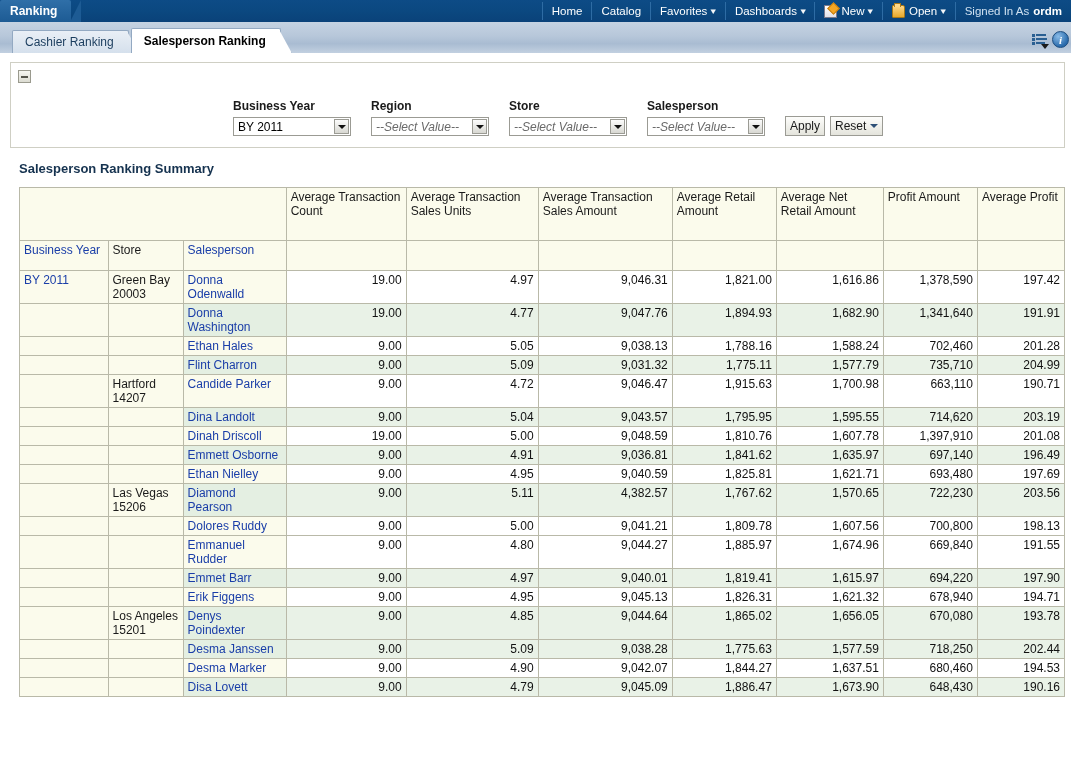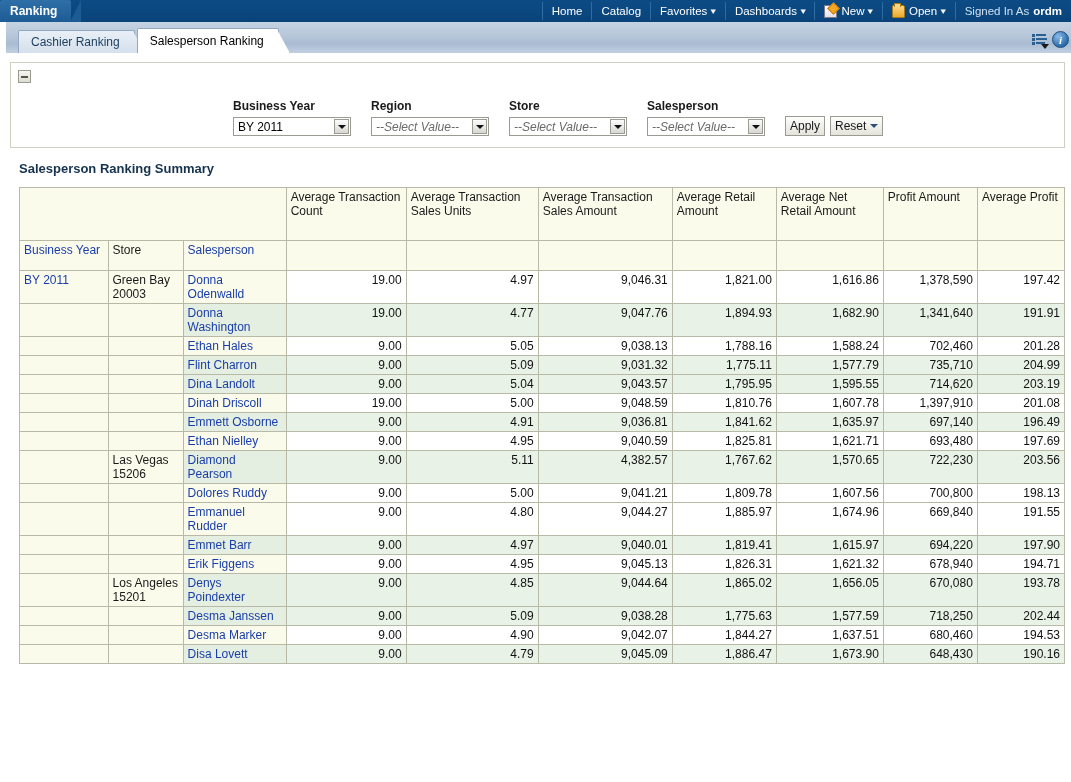--- a/index.html
+++ b/index.html
@@ -104,21 +104,20 @@
   }
 
   
   .tabstrip {
     height: 31px;
     background: linear-gradient(to bottom, #c5d3e2 0%, #b7c7da 45%, #a9bcd2 70%, #c2d0e0 100%);
     position: relative;
     display: flex;
     align-items: flex-end;
     padding-left: 12px;
-    margin-left: 6px;
   }
   .ptab {
     height: 23px;
     padding: 0 14px 0 12px;
     font-size: 12px;
     color: #1b3d5e;
     display: flex;
     align-items: center;
     position: relative;
     margin-right: 2px;
@@ -133,21 +132,21 @@
     right: -12px; top: 0; bottom: 0;
     width: 12px;
     background: linear-gradient(to bottom, #e9eff6 0%, #d5e0ec 100%);
     border: 1px solid #93a9c2;
     border-left: none;
     border-bottom: none;
     clip-path: polygon(0 0, 0 100%, 100% 100%);
   }
   .ptab.active {
     background: #ffffff;
-    font-weight: normal;
+    font-weight: bold;
     color: #000000;
     height: 25px;
     z-index: 3;
   }
   .ptab.active::after { background: #ffffff; }
   .tabstrip-right {
     margin-left: auto;
     display: flex;
     align-items: center;
     gap: 4px;
@@ -559,20 +558,32 @@
             <td class="dim-store"></td>
             <td class="dim-sp">Flint Charron</td>
             <td class="num">9.00</td>
             <td class="num">5.09</td>
             <td class="num">9,031.32</td>
             <td class="num">1,775.11</td>
             <td class="num">1,577.79</td>
             <td class="num">735,710</td>
             <td class="num">204.99</td>
           </tr>
+          <tr class="odd">
+            <td class="dim-year"></td>
+            <td class="dim-store">Hartford 14207</td>
+            <td class="dim-sp">Candide Parker</td>
+            <td class="num">9.00</td>
+            <td class="num">4.72</td>
+            <td class="num">9,046.47</td>
+            <td class="num">1,915.63</td>
+            <td class="num">1,700.98</td>
+            <td class="num">663,110</td>
+            <td class="num">190.71</td>
+          </tr>
           <tr class="even">
             <td class="dim-year"></td>
             <td class="dim-store"></td>
             <td class="dim-sp">Dina Landolt</td>
             <td class="num">9.00</td>
             <td class="num">5.04</td>
             <td class="num">9,043.57</td>
             <td class="num">1,795.95</td>
             <td class="num">1,595.55</td>
             <td class="num">714,620</td>

